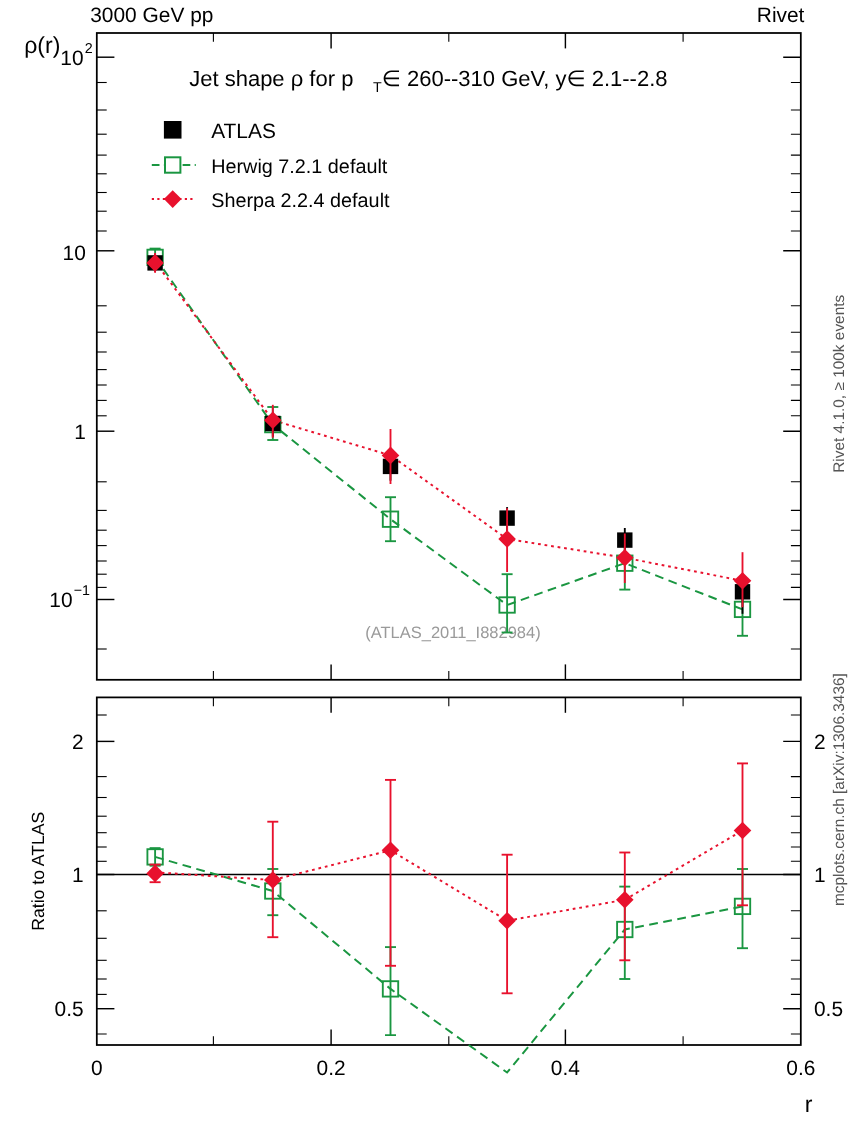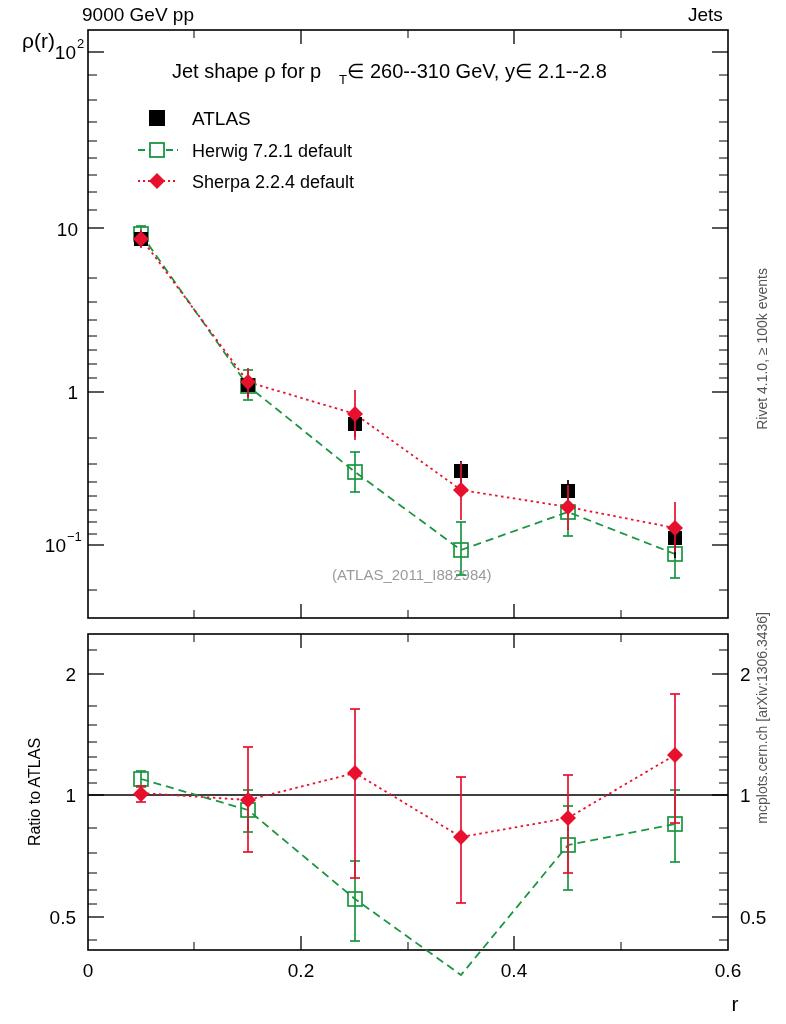--- a/index.html
+++ b/index.html
@@ -10,22 +10,22 @@
   .hdr{font-size:19px;}
 
   svg{position:absolute;left:0;top:0;overflow:visible;}
   text{font-family:"Liberation Sans",sans-serif;}
 </style>
 </head>
 <body>
 
 <div id="root">
 
-  <div class="txt hdr" style="left:82px;top:4px;">9000 GeV pp</div>
-  <div class="txt hdr" style="left:688px;top:4px;">Jets</div>
+  <div class="txt hdr" style="left:82px;top:4px;">3000 GeV pp</div>
+  <div class="txt hdr" style="left:688px;top:4px;">Rivet</div>
 
   <svg width="786" height="1024" viewBox="0 0 786 1024">
 
     <rect x="88" y="30" width="640" height="588" fill="none" stroke="#000" stroke-width="1.6"></rect>
 
     <g stroke="#000" stroke-width="1.3">
 
       <line x1="88" y1="52" x2="104" y2="52"></line>
       <line x1="728" y1="52" x2="712" y2="52"></line>
       <line x1="88" y1="228" x2="104" y2="228"></line>

